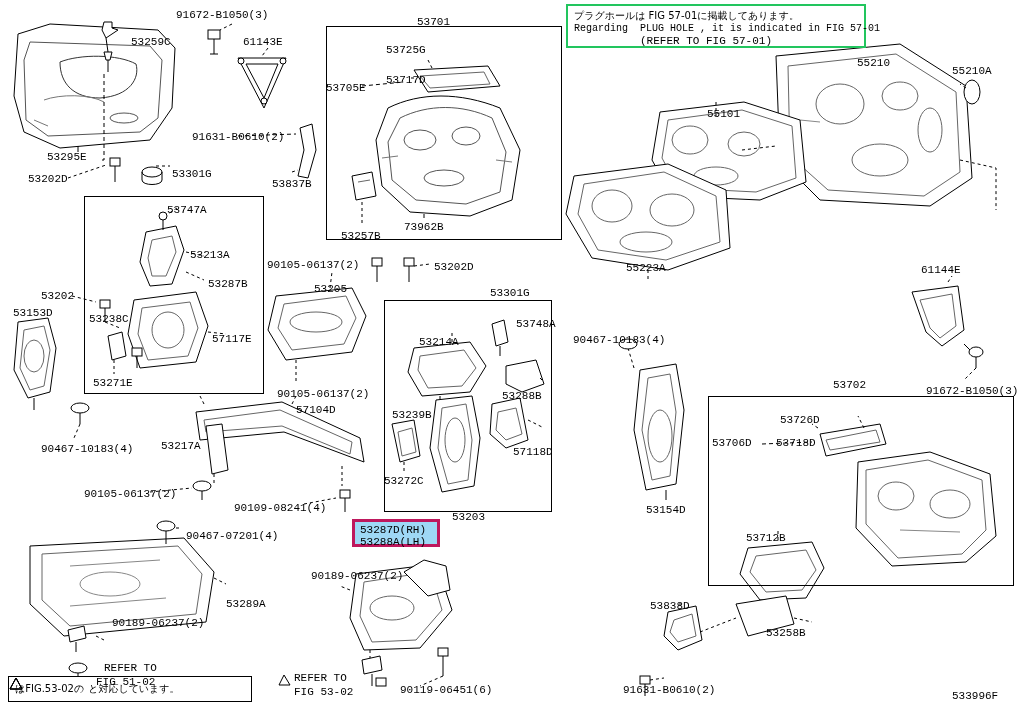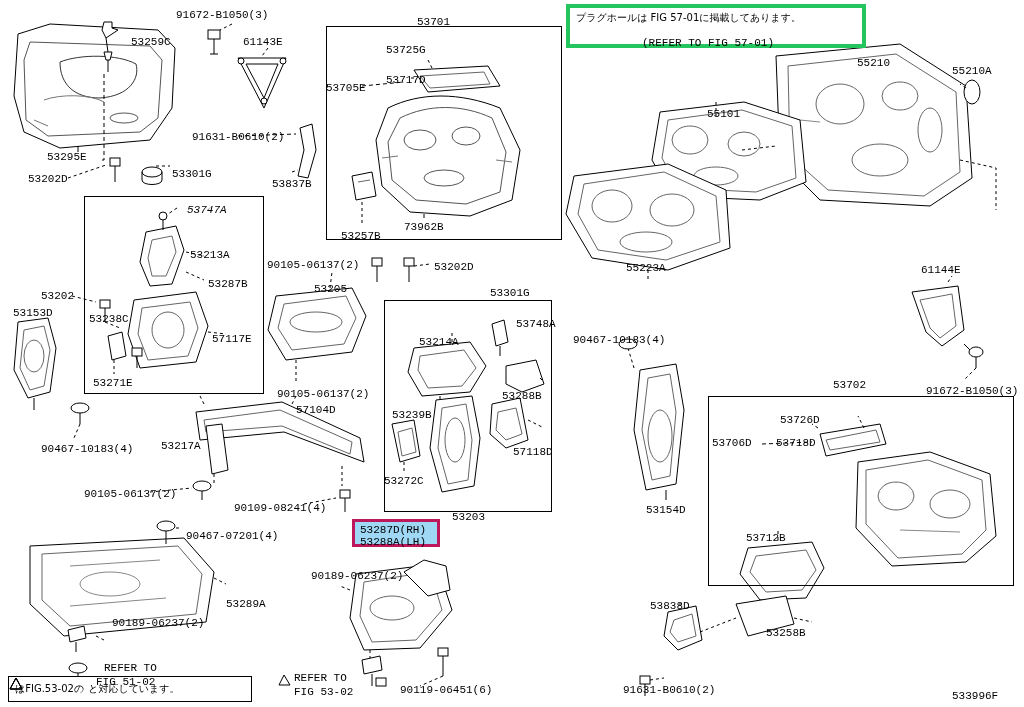--- a/index.html
+++ b/index.html
@@ -15,21 +15,21 @@
   .lbl{
     position:absolute;
     font-family:"Liberation Mono","DejaVu Sans Mono",monospace;
     font-size:11px;
     line-height:12px;
     white-space:pre;
     color:#000;
   }
   .lbl.jp{font-family:"DejaVu Sans",sans-serif;font-size:10px;}
   .box{position:absolute;border:1px solid #000;box-sizing:border-box;background:transparent;}
-  .note-box{position:absolute;border:4px solid #22c55e;box-sizing:border-box;background:#fff;}
+  .note-box{position:absolute;border:2px solid #22c55e;box-sizing:border-box;background:#fff;}
   .hl{
     position:absolute;
     background:#9ed8f5;
     border:3px solid #be185d;
     box-sizing:border-box;
   }
   .hl .lbl{position:static;display:block;}
   .footer-note{
     position:absolute;border:1px solid #000;background:#fff;box-sizing:border-box;
     display:flex;align-items:center;gap:4px;padding:0 6px;
@@ -298,20 +298,21 @@
     </g>
   </svg>
 
   <div class="box" style="left:326px;top:26px;width:236px;height:214px;"></div>
   <div class="box" style="left:84px;top:196px;width:180px;height:198px;"></div>
   <div class="box" style="left:384px;top:300px;width:168px;height:212px;"></div>
   <div class="box" style="left:708px;top:396px;width:306px;height:190px;"></div>
 
   <div class="note-box" style="left:566px;top:4px;width:300px;height:44px;">
     <div class="lbl jp" style="left:6px;top:4px;">プラグホールは FIG 57-01に掲載してあります。</div>
+    <div class="lbl" style="left:6px;top:17px;font-size:10px;">Regarding  PLUG HOLE , it is indicated in FIG 57-01</div>
     <div class="lbl" style="left:72px;top:29px;">(REFER TO FIG 57-01)</div>
   </div>
 
   <div class="hl" style="left:352px;top:519px;width:88px;height:28px;padding:1px 2px;">
     <div class="lbl" style="padding-left:3px;padding-top:1px;">53287D(RH)</div>
     <div class="lbl" style="padding-left:3px;">53288A(LH)</div>
   </div>
 
   <div class="footer-note" style="left:8px;top:676px;width:244px;height:26px;">
     <svg width="14" height="13">
@@ -348,21 +349,21 @@
       <div class="lbl" style="left: 243px; top: 36px;">61143E</div>
       <div class="lbl" style="left: 417px; top: 16px;">53701</div>
       <div class="lbl" style="left: 386px; top: 44px;">53725G</div>
       <div class="lbl" style="left: 326px; top: 82px;">53705E</div>
       <div class="lbl" style="left: 386px; top: 74px;">53717D</div>
       <div class="lbl" style="left: 192px; top: 131px;">91631-B0610(2)</div>
       <div class="lbl" style="left: 47px; top: 151px;">53295E</div>
       <div class="lbl" style="left: 28px; top: 173px;">53202D</div>
       <div class="lbl" style="left: 172px; top: 168px;">53301G</div>
       <div class="lbl" style="left: 272px; top: 178px;">53837B</div>
-      <div class="lbl" style="left: 187px; top: 204px; font-style: italic;">53747A</div>
+      <div class="lbl" style="left: 167px; top: 204px;">53747A</div>
       <div class="lbl" style="left: 341px; top: 230px;">53257B</div>
       <div class="lbl" style="left: 404px; top: 221px;">73962B</div>
       <div class="lbl" style="left: 190px; top: 249px;">53213A</div>
       <div class="lbl" style="left: 208px; top: 278px;">53287B</div>
       <div class="lbl" style="left: 267px; top: 259px;">90105-06137(2)</div>
       <div class="lbl" style="left: 434px; top: 261px;">53202D</div>
       <div class="lbl" style="left: 314px; top: 283px;">53205</div>
       <div class="lbl" style="left: 490px; top: 287px;">53301G</div>
       <div class="lbl" style="left: 41px; top: 290px;">53202</div>
       <div class="lbl" style="left: 89px; top: 313px;">53238C</div>

